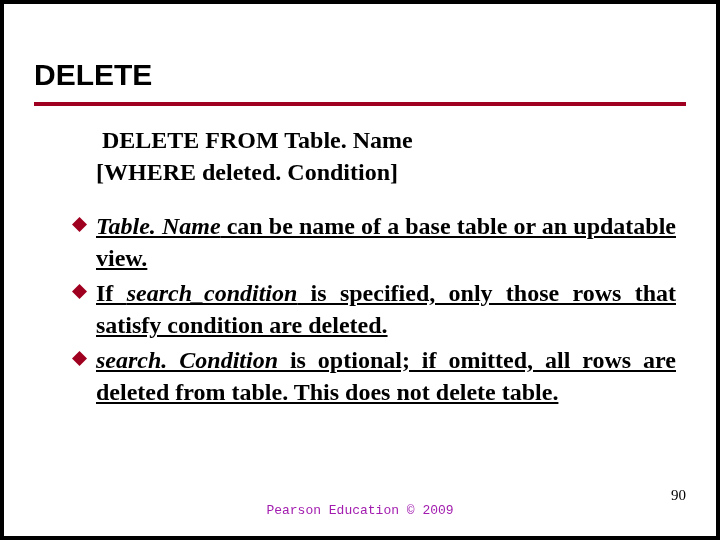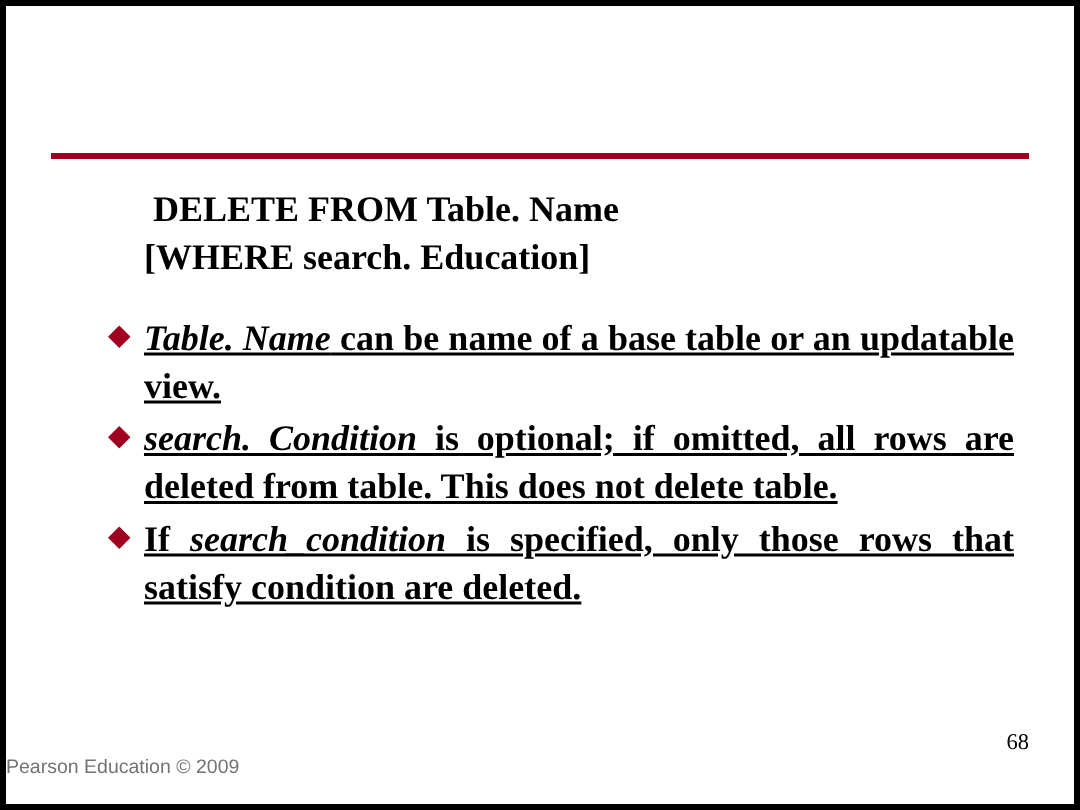--- a/index.html
+++ b/index.html
@@ -73,67 +73,68 @@
     left: 0;
     top: 7px;
   }
   .ital {
     font-style: italic;
   }
   .footer {
     position: absolute;
     bottom: 18px;
     width: 100%;
-    text-align: left;
+    text-align: center;
     font-size: 13px;
-    font-family: Liberation Sans, sans-serif;
-    color: #737373;
+    font-family: Liberation Mono, monospace;
+    color: #a21caf;
   }
   .page-num {
     position: absolute;
     bottom: 32px;
     right: 30px;
     font-size: 15px;
     color: #000;
   }
 </style>
 </head>
 <body>
 
 <div class="slide">
 
+  <div class="title">DELETE</div>
 
   <div class="rule"></div>
 
   <div class="code-block">
     <div>DELETE FROM Table. Name</div>
-    <div class="code-line2">[WHERE search. Education]</div>
+    <div class="code-line2">[WHERE deleted. Condition]</div>
   </div>
 
   <div class="bullets">
 
     <div class="bullet">
       <svg width="15" height="15">
           <polygon points="7.5,0 15,7.5 7.5,15 0,7.5" fill="#a00020"></polygon>
         </svg>
       <span class="ital">Table. Name</span><span> can be name of a base table or an updatable view.</span>
     </div>
 
     <div class="bullet">
       <svg width="15" height="15">
           <polygon points="7.5,0 15,7.5 7.5,15 0,7.5" fill="#a00020"></polygon>
         </svg>
-      <span class="ital">search. Condition</span><span> is optional; if omitted, all rows are deleted from table. This does not delete table.</span>
+      <span>If </span><span class="ital">search_condition</span><span> is specified, only those rows that satisfy condition are deleted.</span>
     </div>
 
     <div class="bullet">
       <svg width="15" height="15">
           <polygon points="7.5,0 15,7.5 7.5,15 0,7.5" fill="#a00020"></polygon>
         </svg>
-      <span>If </span><span class="ital">search_condition</span><span> is specified, only those rows that satisfy condition are deleted.</span>
+      <span class="ital">search. Condition</span><span> is optional; if omitted, all rows are deleted from table. This does not delete table.</span>
     </div>
 
   </div>
 
   <div class="footer">Pearson Education © 2009</div>
-  <div class="page-num">68</div>
+  <div class="page-num">90</div>
 
 </div>
 
 </body></html>

